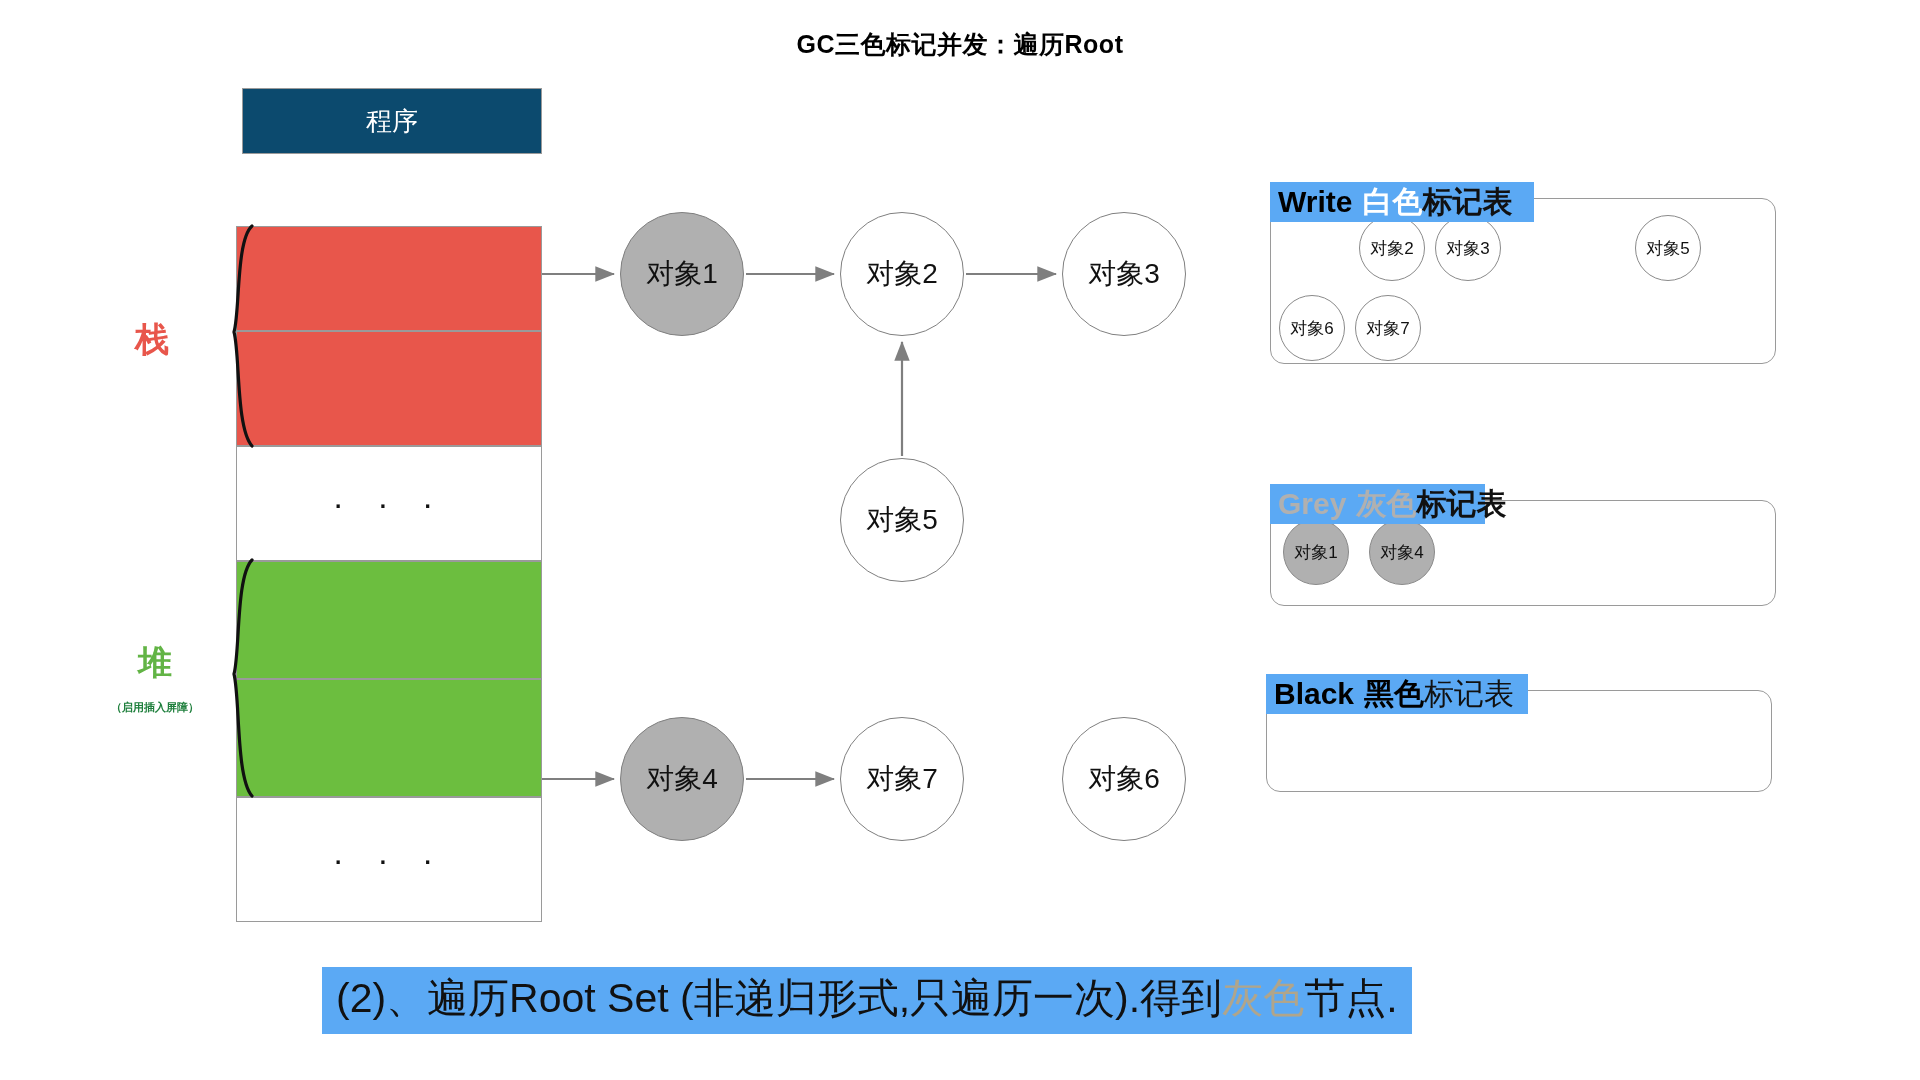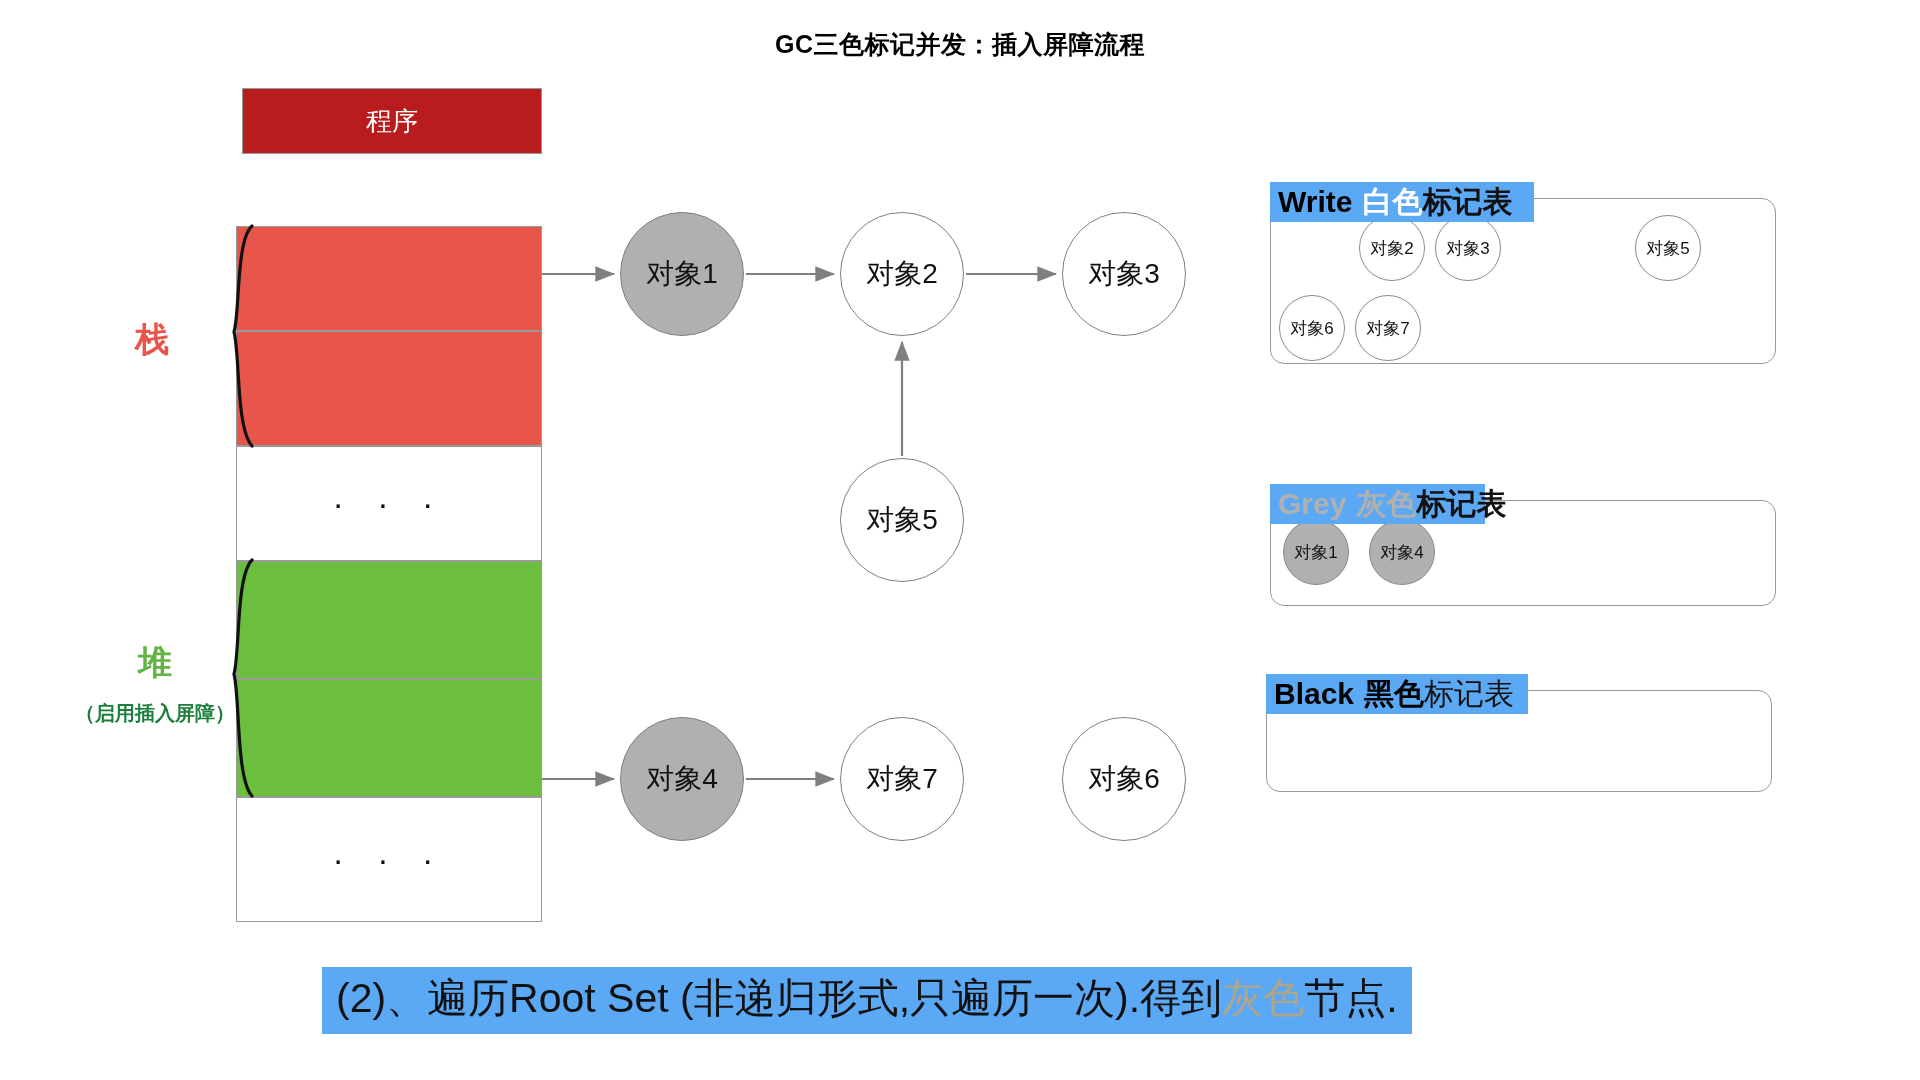--- a/index.html
+++ b/index.html
@@ -17,21 +17,21 @@
   #diagram-title{
     left:0;top:28px;width:1920px;
     text-align:center;
     font-size:25px;font-weight:bold;color:#000;
     letter-spacing:.5px;
   }
 
   
   #program-bar{
     left:242px;top:88px;width:300px;height:66px;
-    background:#b91c1c;border:1px solid #9a9a9a;
+    background:#0c4a6e;border:1px solid #9a9a9a;
     color:#ffffff;font-size:26px;
     display:flex;align-items:center;justify-content:center;
     box-sizing:border-box;
   }
   #rootset-bar{
     left:236px;top:172px;width:306px;height:50px;
     background:#5BA9F4;border:1px solid #9a9a9a;
     color:#000;font-size:25px;
     display:flex;align-items:center;justify-content:flex-start;
     padding-left:8px;
@@ -57,21 +57,21 @@
   #stack-label{
     left:92px;top:317px;width:120px;text-align:center;
     font-size:34px;font-weight:bold;color:#E8564B;
   }
   #heap-label{
     left:30px;top:640px;width:250px;text-align:center;
     font-size:34px;font-weight:bold;color:#62B445;
   }
   #heap-sublabel{
     left:30px;top:700px;width:250px;text-align:center;
-    font-size:20px;font-weight:bold;color:#1E7F3C;
+    font-size:11px;font-weight:bold;color:#1E7F3C;
   }
 
   .brace{position:absolute;color:#111;}
 
   
   .node{
     position:absolute;border-radius:50%;
     border:1.6px solid #7f7f7f;
     display:flex;align-items:center;justify-content:center;
     font-size:28px;color:#111;background:#ffffff;
@@ -133,21 +133,21 @@
     padding:4px 14px 8px 14px;
     font-size:41px;color:#111;white-space:nowrap;text-align:center;
   }
   #caption .grey-word{color:#B0A58B;}
 </style>
 </head>
 <body>
 
 <div class="stage">
 
-  <div class="abs" id="diagram-title">GC三色标记并发：插入屏障流程</div>
+  <div class="abs" id="diagram-title">GC三色标记并发：遍历Root</div>
 
   <div class="abs" id="program-bar">
     <span>程序</span>
   </div>
 
 
   <div class="abs memcell red" id="cell-stack-1"></div>
   <div class="abs memcell red" id="cell-stack-2"></div>
   <div class="abs memcell white" id="cell-stack-dots">· · ·</div>
   <div class="abs memcell green" id="cell-heap-1"></div>

